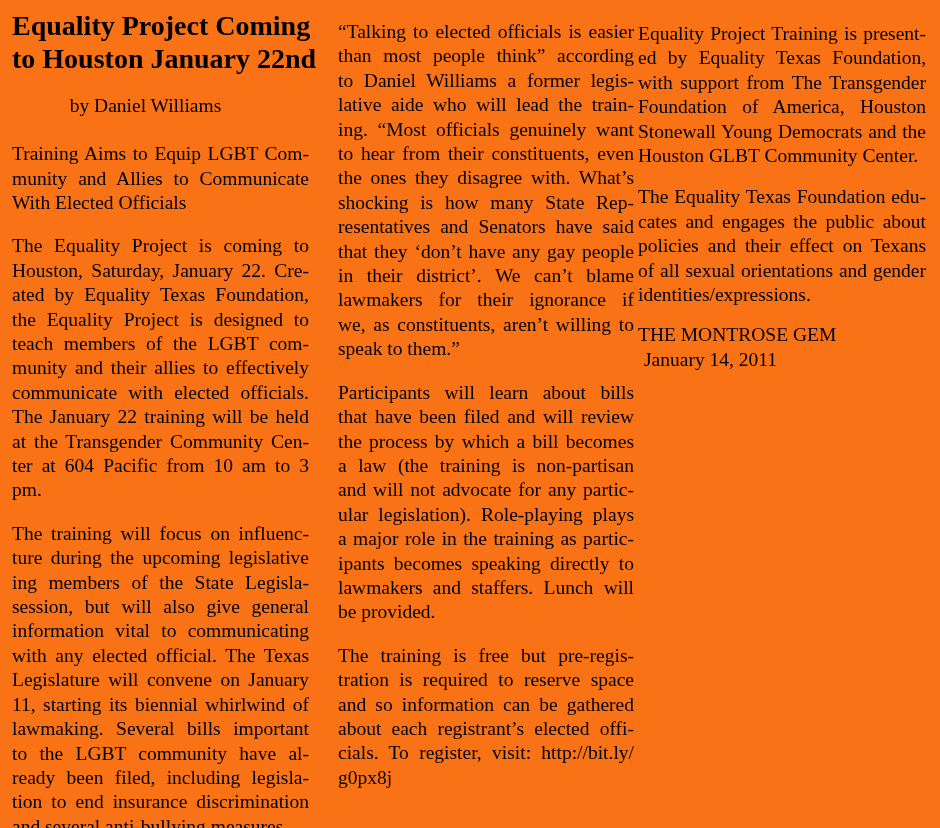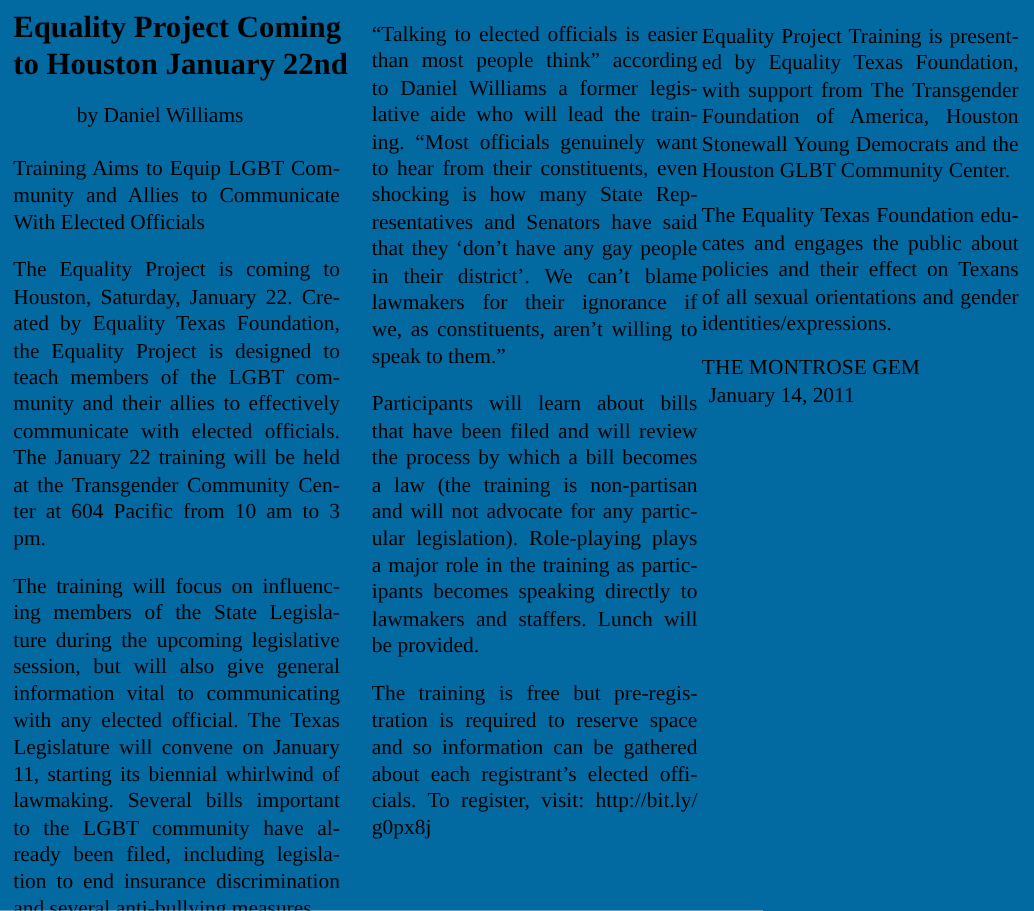--- a/index.html
+++ b/index.html
@@ -1,20 +1,20 @@
 <!DOCTYPE html>
 <html><head>
 <meta charset="utf-8">
 <style>
   html, body { margin: 0; padding: 0; background: #ffffff; }
   .page {
     position: relative;
     width: 940px;
     height: 828px;
-    background: #0369a1;
+    background: #f97316;
     color: #000000;
     font-family: "Liberation Serif", "DejaVu Serif", serif;
     font-size: 19.5px;
     overflow: hidden;
   }
   .col { position: absolute; top: 0; }
   .col-1 { left: 12px;  width: 297px; }
   .col-2 { left: 338px; width: 296px; padding-top: 20px; }
   .col-3 { left: 638px; width: 288px; padding-top: 22px; }
 
@@ -80,22 +80,22 @@
         <div class="tline">teach members of the LGBT com-</div>
         <div class="tline">munity and their allies to effectively</div>
         <div class="tline">communicate with elected officials.</div>
         <div class="tline">The January 22 training will be held</div>
         <div class="tline">at the Transgender Community Cen-</div>
         <div class="tline">ter at 604 Pacific from 10 am to 3</div>
         <div class="tline tline-last">pm.</div>
       </div>
     <div class="para mt-md">
         <div class="tline">The training will focus on influenc-</div>
+        <div class="tline">ture during the upcoming legislative</div>
         <div class="tline">ing members of the State Legisla-</div>
-        <div class="tline">ture during the upcoming legislative</div>
         <div class="tline">session, but will also give general</div>
         <div class="tline">information vital to communicating</div>
         <div class="tline">with any elected official. The Texas</div>
         <div class="tline">Legislature will convene on January</div>
         <div class="tline">11, starting its biennial whirlwind of</div>
         <div class="tline">lawmaking. Several bills important</div>
         <div class="tline">to the LGBT community have al-</div>
         <div class="tline">ready been filed, including legisla-</div>
         <div class="tline">tion to end insurance discrimination</div>
         <div class="tline tline-last">and several anti-bullying measures.</div>
@@ -103,20 +103,21 @@
   </section>
 
   <section class="col col-2">
     <div class="para">
         <div class="tline">“Talking to elected officials is easier</div>
         <div class="tline">than most people think” according</div>
         <div class="tline">to Daniel Williams a former legis-</div>
         <div class="tline">lative aide who will lead the train-</div>
         <div class="tline">ing. “Most officials genuinely want</div>
         <div class="tline">to hear from their constituents, even</div>
+        <div class="tline">the ones they disagree with. What’s</div>
         <div class="tline">shocking is how many State Rep-</div>
         <div class="tline">resentatives and Senators have said</div>
         <div class="tline">that they ‘don’t have any gay people</div>
         <div class="tline">in their district’. We can’t blame</div>
         <div class="tline">lawmakers for their ignorance if</div>
         <div class="tline">we, as constituents, aren’t willing to</div>
         <div class="tline tline-last">speak to them.”</div>
       </div>
     <div class="para mt-md">
         <div class="tline">Participants will learn about bills</div>

